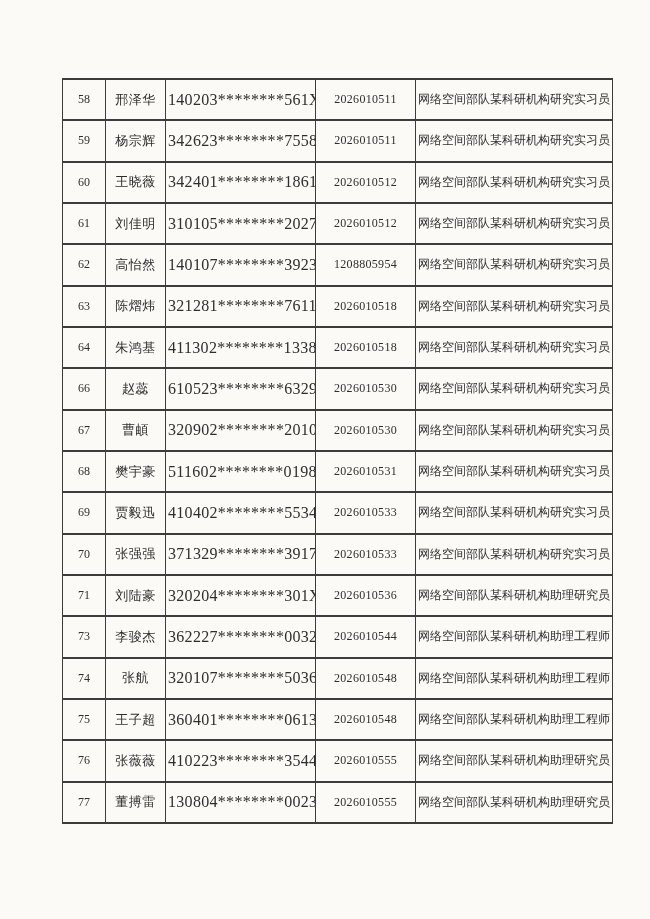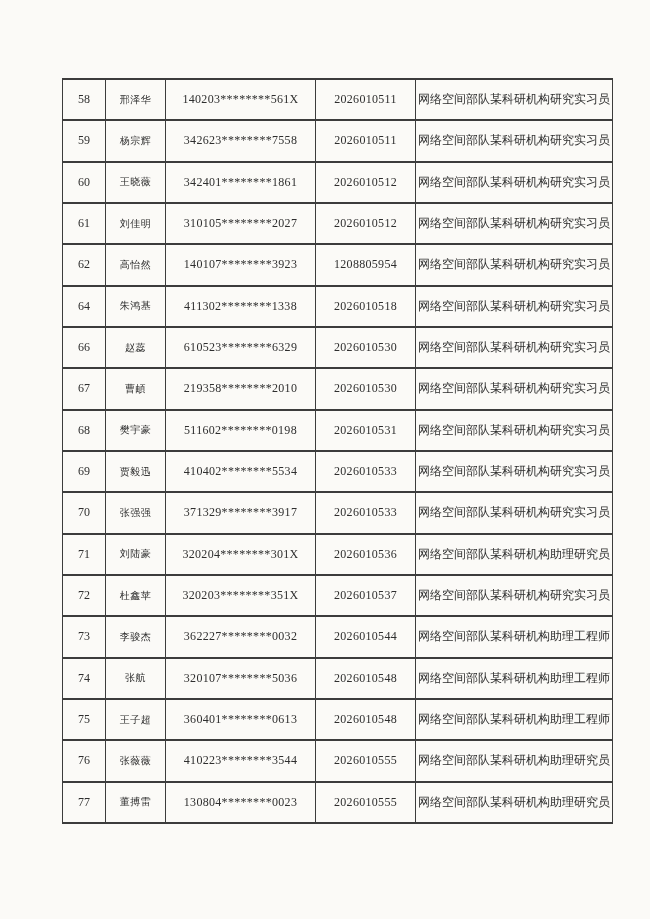--- a/index.html
+++ b/index.html
@@ -36,22 +36,22 @@
     border: 1px solid #3c3c3c;
     border-top-width: 2px;
     border-bottom-width: 2px;
     text-align: center;
     vertical-align: middle;
     padding: 0 2px;
     overflow: hidden;
     white-space: nowrap;
   }
   td.col-no     { width: 38px;  font-size: 12px; border-radius: 15px; }
-  td.col-name   { width: 55px;  font-size: 10px; letter-spacing: 0.5px; }
-  td.col-id     { width: 145px; font-size: 12px; letter-spacing: 0.3px; }
+  td.col-name   { width: 55px;  font-size: 13px; letter-spacing: 0.5px; }
+  td.col-id     { width: 145px; font-size: 16px; letter-spacing: 0.3px; }
   td.col-code   { width: 95px;  font-size: 12px; letter-spacing: 0.3px; }
   td.col-pos    { width: 192px; font-size: 12px; }
 </style>
 </head>
 <body>
 
 <div class="doc-page">
   <table class="roster">
     <tbody>
         <tr>
@@ -83,37 +83,44 @@
     <td class="col-pos">网络空间部队某科研机构研究实习员</td>
   </tr>
         <tr>
     <td class="col-no">62</td>
     <td class="col-name">高怡然</td>
     <td class="col-id">140107********3923</td>
     <td class="col-code">1208805954</td>
     <td class="col-pos">网络空间部队某科研机构研究实习员</td>
   </tr>
         <tr>
+    <td class="col-no">63</td>
+    <td class="col-name">陈熠炜</td>
+    <td class="col-id">321281********7611</td>
+    <td class="col-code">2026010518</td>
+    <td class="col-pos">网络空间部队某科研机构研究实习员</td>
+  </tr>
+        <tr>
     <td class="col-no">64</td>
     <td class="col-name">朱鸿基</td>
     <td class="col-id">411302********1338</td>
     <td class="col-code">2026010518</td>
     <td class="col-pos">网络空间部队某科研机构研究实习员</td>
   </tr>
         <tr>
     <td class="col-no">66</td>
     <td class="col-name">赵蕊</td>
     <td class="col-id">610523********6329</td>
     <td class="col-code">2026010530</td>
     <td class="col-pos">网络空间部队某科研机构研究实习员</td>
   </tr>
         <tr>
     <td class="col-no">67</td>
     <td class="col-name">曹頔</td>
-    <td class="col-id">219358********2010</td>
+    <td class="col-id">320902********2010</td>
     <td class="col-code">2026010530</td>
     <td class="col-pos">网络空间部队某科研机构研究实习员</td>
   </tr>
         <tr>
     <td class="col-no">68</td>
     <td class="col-name">樊宇豪</td>
     <td class="col-id">511602********0198</td>
     <td class="col-code">2026010531</td>
     <td class="col-pos">网络空间部队某科研机构研究实习员</td>
   </tr>
@@ -130,27 +137,20 @@
     <td class="col-id">371329********3917</td>
     <td class="col-code">2026010533</td>
     <td class="col-pos">网络空间部队某科研机构研究实习员</td>
   </tr>
         <tr>
     <td class="col-no">71</td>
     <td class="col-name">刘陆豪</td>
     <td class="col-id">320204********301X</td>
     <td class="col-code">2026010536</td>
     <td class="col-pos">网络空间部队某科研机构助理研究员</td>
-  </tr>
-        <tr>
-    <td class="col-no">72</td>
-    <td class="col-name">杜鑫苹</td>
-    <td class="col-id">320203********351X</td>
-    <td class="col-code">2026010537</td>
-    <td class="col-pos">网络空间部队某科研机构研究实习员</td>
   </tr>
         <tr>
     <td class="col-no">73</td>
     <td class="col-name">李骏杰</td>
     <td class="col-id">362227********0032</td>
     <td class="col-code">2026010544</td>
     <td class="col-pos">网络空间部队某科研机构助理工程师</td>
   </tr>
         <tr>
     <td class="col-no">74</td>

